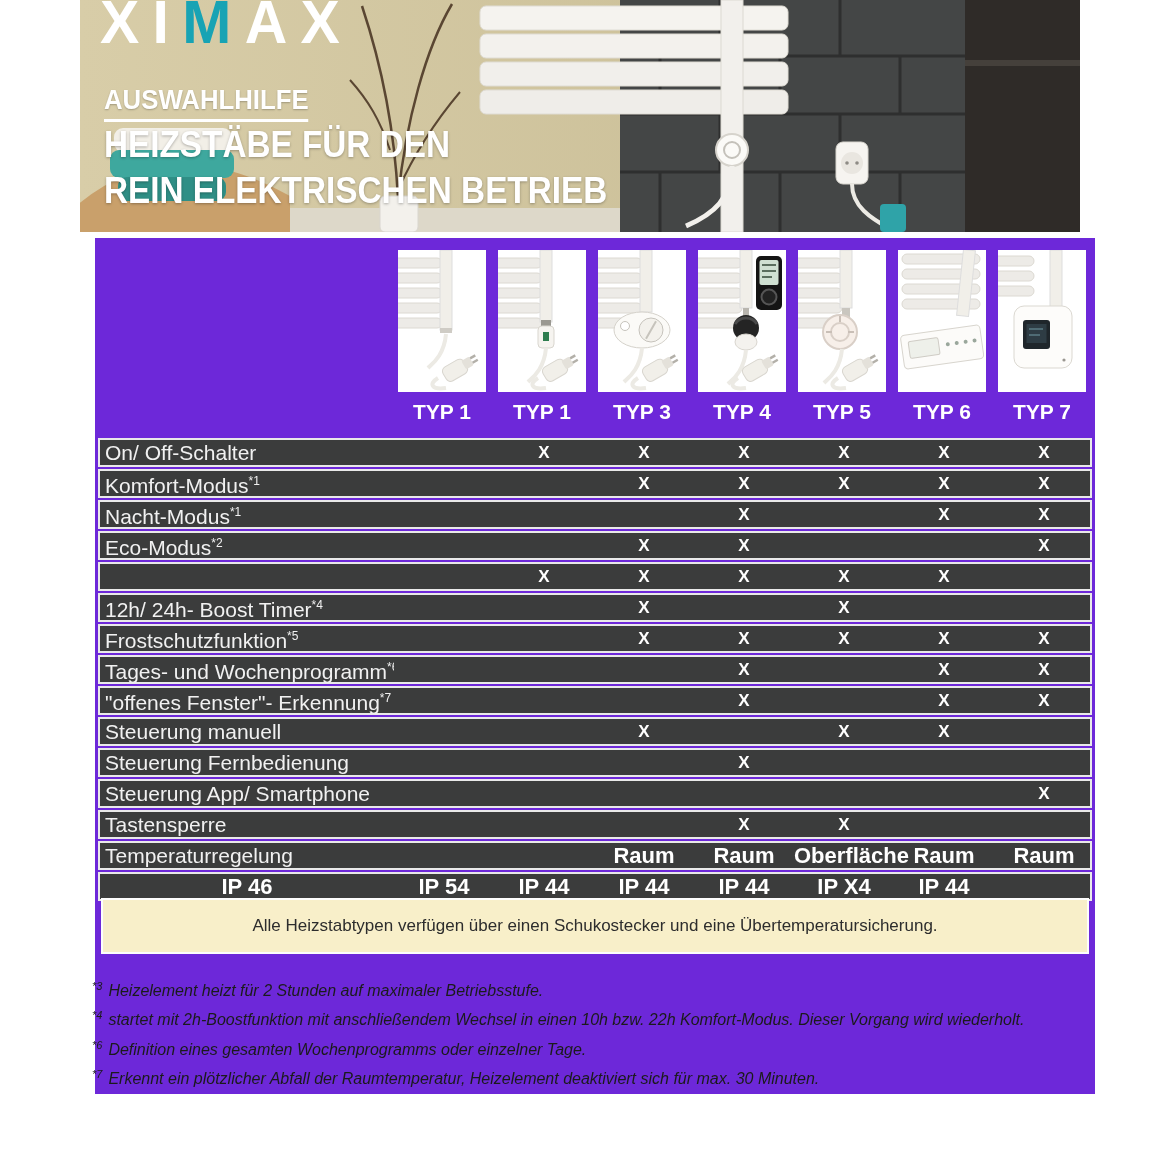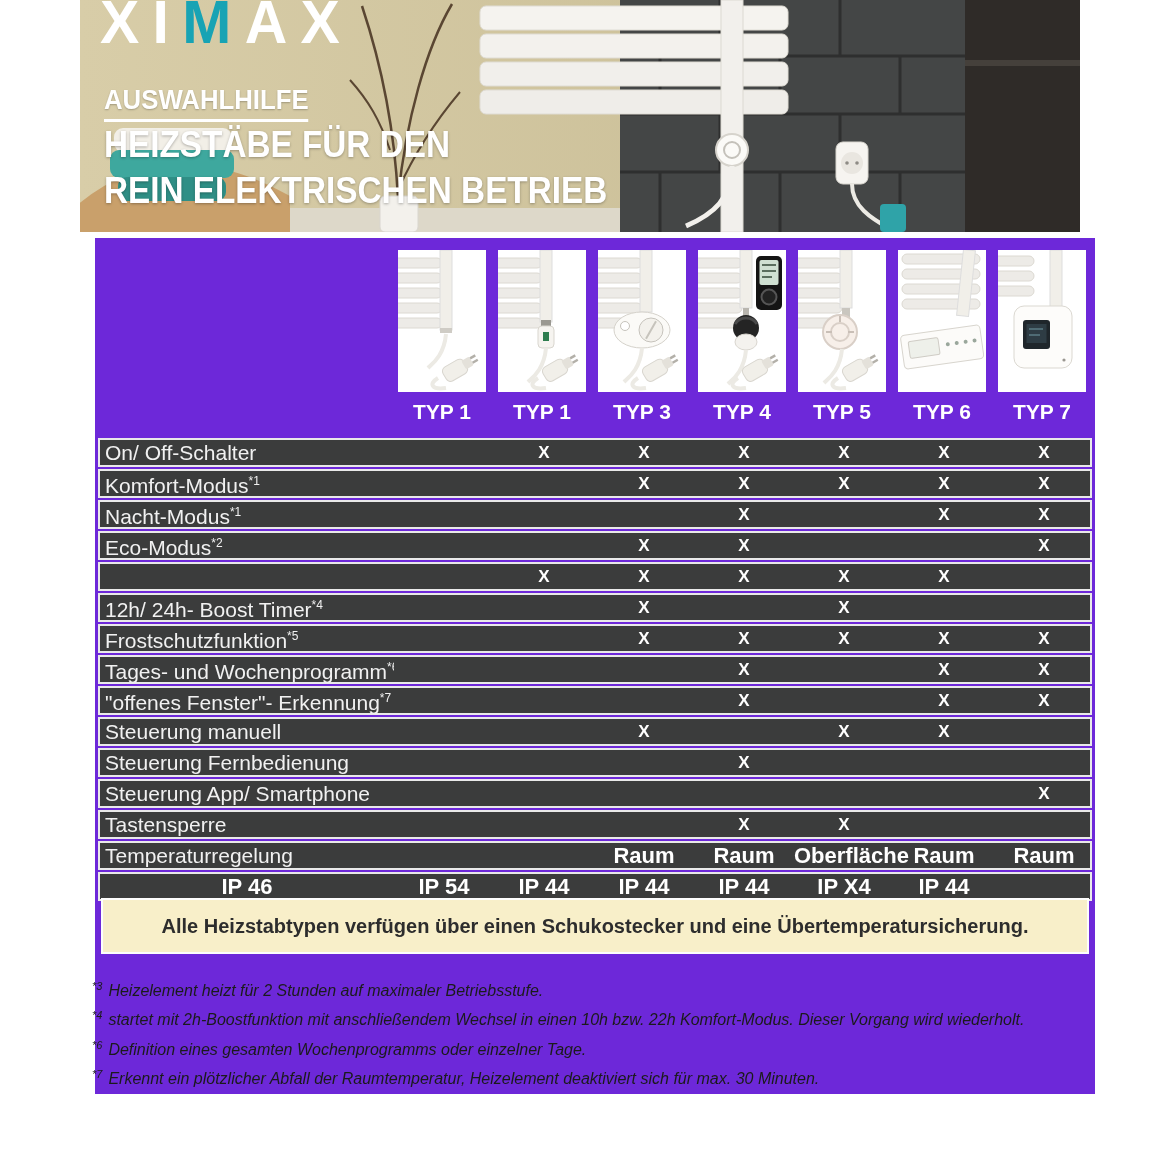--- a/index.html
+++ b/index.html
@@ -28,21 +28,21 @@
   .rows{position:absolute;left:0;top:186px;width:1000px;}
   .frow{box-sizing:border-box;height:29px;margin:0 3px 2px 3px;border:2px solid #e9e9e9;
         background:#3b3c3c;align-items:center;}
   .frow:first-child{margin-top:14px;}
   .flabel{color:#f1f1f1;font-size:21px;padding-left:5px;white-space:nowrap;overflow:hidden;line-height:25px;}
   .flabel sup{font-size:12px;}
   .fcell{text-align:center;color:#fff;font-weight:bold;font-size:17px;line-height:25px;}
   .fcell.val{font-size:22px;}
   .banner{position:absolute;left:6px;right:6px;top:660px;height:52px;background:#f8efc9;
         border:2px solid #fdfdfd;display:flex;align-items:center;justify-content:center;}
-  .banner span{font-size:20px;font-weight:bold;color:#2d2d2d;}
+  .banner span{font-size:17px;font-weight:normal;color:#2d2d2d;}
   
   .footnotes{position:absolute;left:92px;top:980px;width:985px;color:#1b1b1b;}
   .fn{font-style:italic;font-size:16px;margin-bottom:9px;white-space:nowrap;}
   .fn sup{font-size:11px;font-style:italic;margin-right:6px;}
 </style>
 </head>
 <body>
 
 <div class="page">
 

